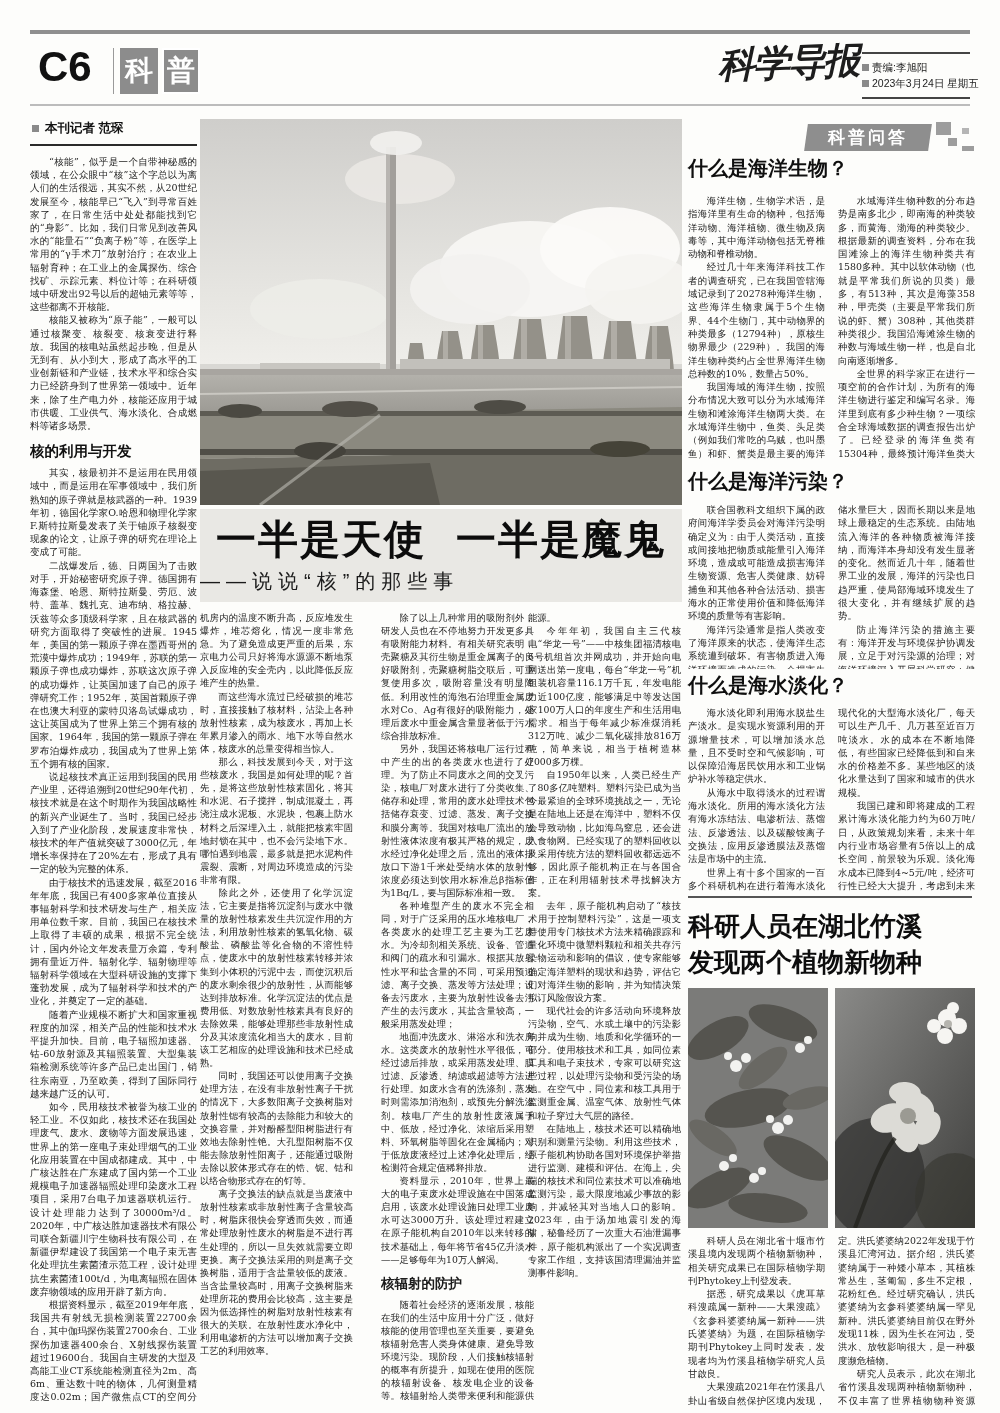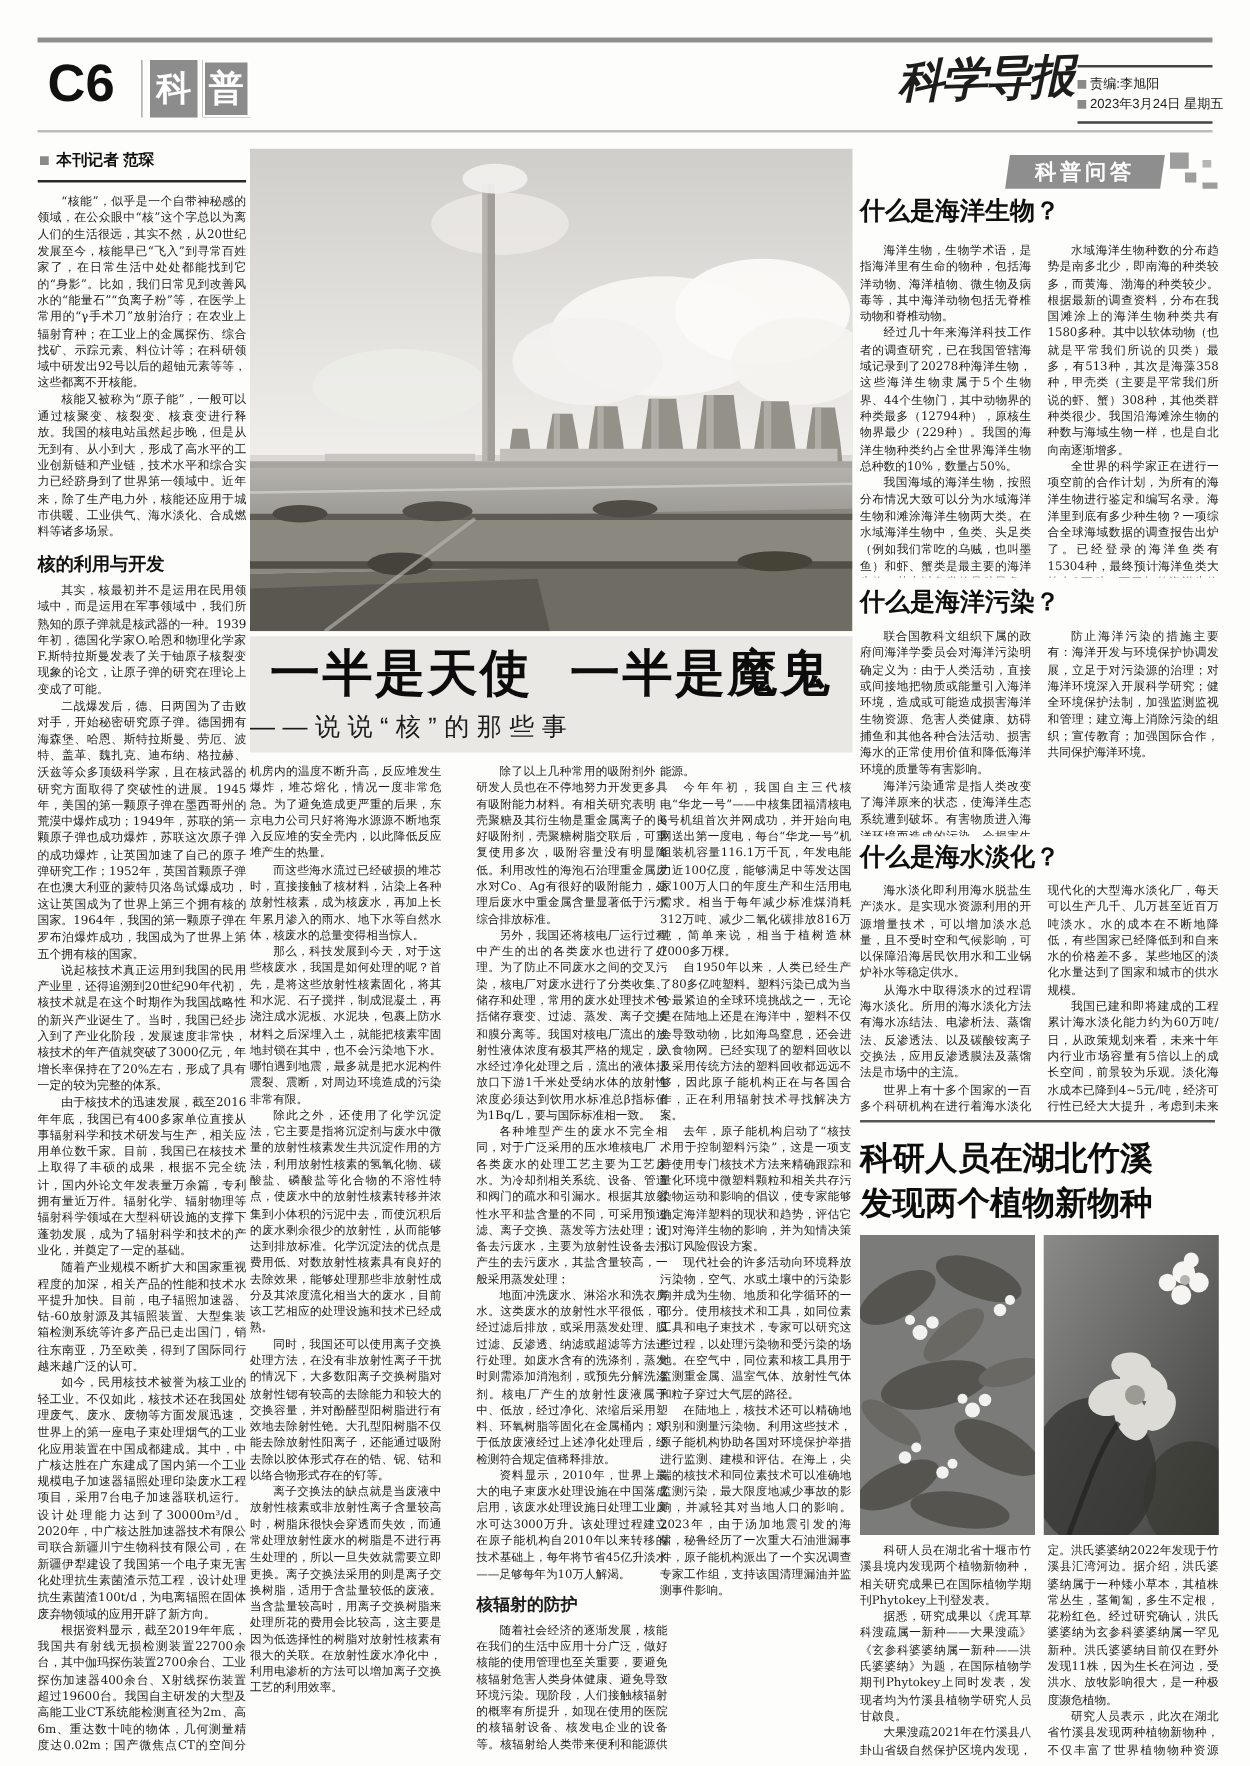--- a/index.html
+++ b/index.html
@@ -222,20 +222,21 @@
       </div>
   </div>
 
   <div class="abs qtitle" style="left:688px;top:468px;">什么是海洋污染？</div>
   <div class="abs qcols" style="left:688px;top:503px;width:287px;height:166px;">
     <div class="qcol">
         <p class="para">联合国教科文组织下属的政府间海洋学委员会对海洋污染明确定义为：由于人类活动，直接或间接地把物质或能量引入海洋环境，造成或可能造成损害海洋生物资源、危害人类健康、妨碍捕鱼和其他各种合法活动、损害海水的正常使用价值和降低海洋环境的质量等有害影响。</p>
         <p class="para">海洋污染通常是指人类改变了海洋原来的状态，使海洋生态系统遭到破坏。有害物质进入海洋环境而造成的污染，会损害生物资源，危害人类健康，妨碍捕鱼和人类在海上的其他活动，损坏海水质量和环境质量等。海洋面积辽阔，</p>
       </div>
     <div class="qcol">
+        <p class="para noindent">储水量巨大，因而长期以来是地球上最稳定的生态系统。由陆地流入海洋的各种物质被海洋接纳，而海洋本身却没有发生显著的变化。然而近几十年，随着世界工业的发展，海洋的污染也日趋严重，使局部海域环境发生了很大变化，并有继续扩展的趋势。</p>
         <p class="para">防止海洋污染的措施主要有：海洋开发与环境保护协调发展，立足于对污染源的治理；对海洋环境深入开展科学研究；健全环境保护法制，加强监测监视和管理；建立海上消除污染的组织；宣传教育；加强国际合作，共同保护海洋环境。</p>
       </div>
   </div>
 
   <div class="abs qtitle" style="left:688px;top:672px;">什么是海水淡化？</div>
   <div class="abs qcols" style="left:688px;top:706px;width:287px;height:186px;">
     <div class="qcol">
         <p class="para">海水淡化即利用海水脱盐生产淡水。是实现水资源利用的开源增量技术，可以增加淡水总量，且不受时空和气候影响，可以保障沿海居民饮用水和工业锅炉补水等稳定供水。</p>
         <p class="para">从海水中取得淡水的过程谓海水淡化。所用的海水淡化方法有海水冻结法、电渗析法、蒸馏法、反渗透法、以及碳酸铵离子交换法，应用反渗透膜法及蒸馏法是市场中的主流。</p>
         <p class="para">世界上有十多个国家的一百多个科研机构在进行着海水淡化的研究，有数百种不同结构和不同容量的海水淡化设施在工作。一座</p>

